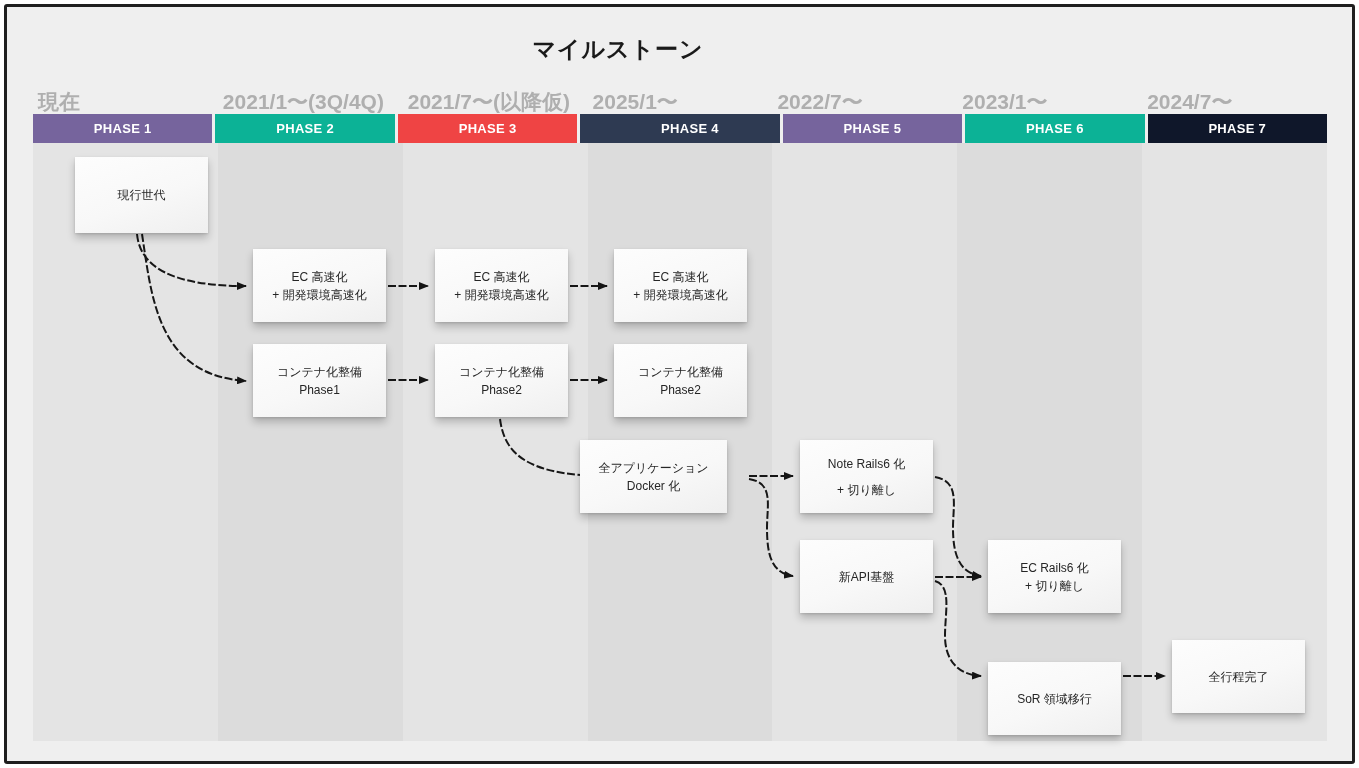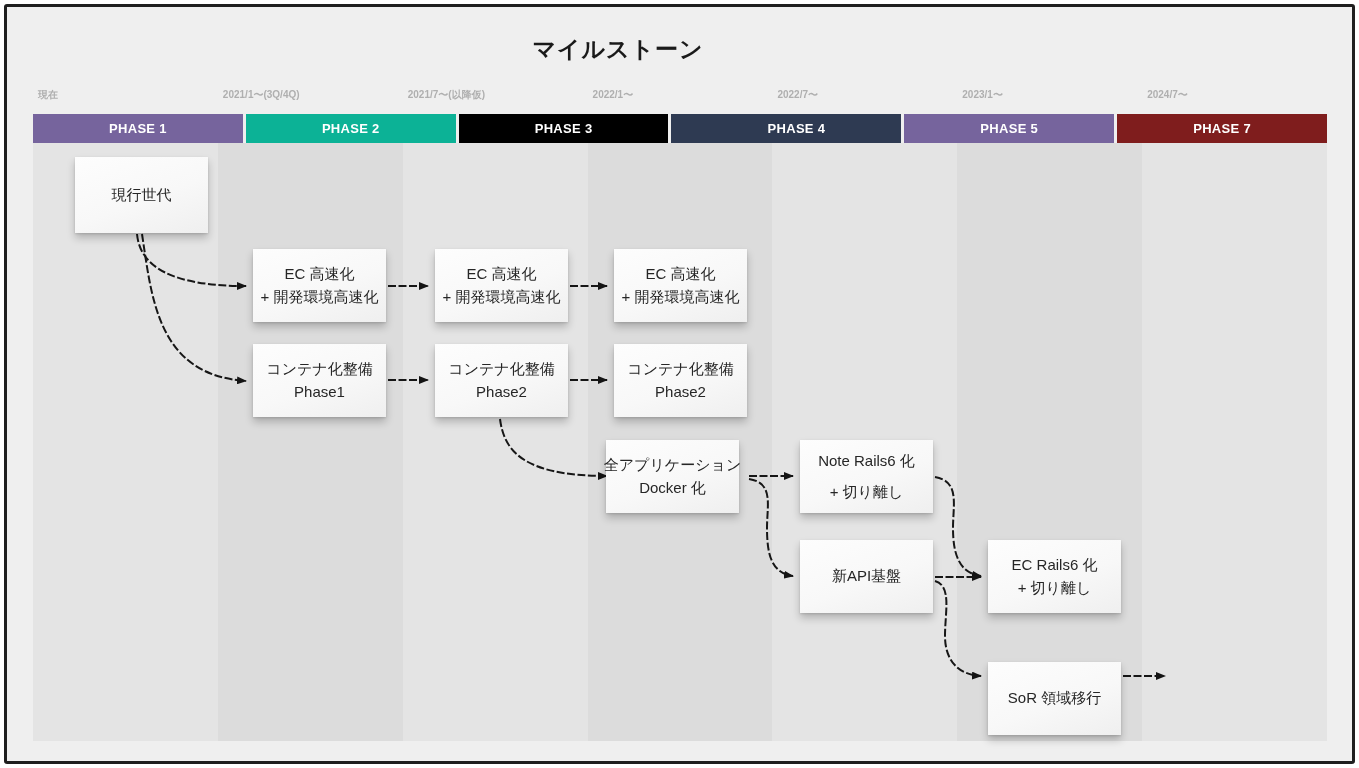--- a/index.html
+++ b/index.html
@@ -22,21 +22,21 @@
     text-align: center;
     font-size: 23px; font-weight: 700; color: #1a1a1a;
     letter-spacing: 1px;
   }
   .dates-row {
     position: absolute; left: 33px; top: 88px; width: 1294px; height: 20px;
     display: flex;
   }
   .date-cell {
     flex: 1 1 0;
-    font-size: 10px; font-weight: 700; color: #afafaf;
+    font-size: 21px; font-weight: 700; color: #afafaf;
     padding-left: 5px;
     white-space: nowrap;
     overflow: visible;
   }
   .phase-row {
     position: absolute; left: 33px; top: 114px; width: 1294px; height: 29px;
     display: flex; gap: 3px; text-align: center;
   }
   .phase-header {
     flex: 1 1 0;
@@ -63,50 +63,51 @@
     pointer-events: stroke;
   }
   .note {
     position: absolute;
     z-index: 3;
     display: flex; flex-direction: column;
     align-items: center; justify-content: center;
     text-align: center;
     background: linear-gradient(160deg, #fdfdfd 0%, #f8f8f8 55%, #efefef 100%);
     box-shadow: 0 5px 8px rgba(0,0,0,0.22), 0 1px 2px rgba(0,0,0,0.12);
-    font-size: 15px; color: #262626; line-height: 1.5;
+    font-size: 12px; color: #262626; line-height: 1.5;
     cursor: default;
   }
   .note-line { white-space: nowrap; }
 </style>
 </head>
 <body>
 
 <div class="frame"></div>
 
 <div class="board">
   <div class="title">マイルストーン</div>
 
   <div class="dates-row">
       <div class="date-cell">現在</div>
       <div class="date-cell">2021/1〜(3Q/4Q)</div>
       <div class="date-cell">2021/7〜(以降仮)</div>
-      <div class="date-cell">2022/1〜</div>
+      <div class="date-cell">2025/1〜</div>
       <div class="date-cell">2022/7〜</div>
       <div class="date-cell">2023/1〜</div>
       <div class="date-cell">2024/7〜</div>
     </div>
 
   <div class="phase-row">
       <div class="phase-header" style="background: rgb(118, 100, 157);">PHASE 1</div>
       <div class="phase-header" style="background: rgb(12, 178, 150);">PHASE 2</div>
-      <div class="phase-header" style="background: #000000;">PHASE 3</div>
+      <div class="phase-header" style="background: #ef4444;">PHASE 3</div>
       <div class="phase-header" style="background: rgb(46, 58, 82); padding-left: 20px;">PHASE 4</div>
       <div class="phase-header" style="background: rgb(118, 100, 157);">PHASE 5</div>
-      <div class="phase-header" style="background: #7f1d1d;">PHASE 7</div>
+      <div class="phase-header" style="background: rgb(12, 178, 150);">PHASE 6</div>
+      <div class="phase-header" style="background: #0f172a;">PHASE 7</div>
     </div>
 
   <div class="columns-row">
       <div class="phase-column" style="background: rgb(228, 228, 228);"></div>
       <div class="phase-column" style="background: rgb(220, 220, 220);"></div>
       <div class="phase-column" style="background: rgb(228, 228, 228);"></div>
       <div class="phase-column" style="background: rgb(220, 220, 220);"></div>
       <div class="phase-column" style="background: rgb(228, 228, 228);"></div>
       <div class="phase-column" style="background: rgb(220, 220, 220);"></div>
       <div class="phase-column" style="background: rgb(228, 228, 228);"></div>
@@ -154,31 +155,34 @@
       <div class="note-line">Phase1</div>
     </div>
     <div class="note" style="left: 435px; top: 344px; width: 133px; height: 73px;">
       <div class="note-line">コンテナ化整備</div>
       <div class="note-line">Phase2</div>
     </div>
     <div class="note" style="left: 614px; top: 344px; width: 133px; height: 73px;">
       <div class="note-line">コンテナ化整備</div>
       <div class="note-line">Phase2</div>
     </div>
-    <div class="note" style="left: 606px; top: 440px; width: 133px; height: 73px;">
+    <div class="note" style="left: 580px; top: 440px; width: 147px; height: 73px;">
       <div class="note-line">全アプリケーション</div>
       <div class="note-line">Docker 化</div>
     </div>
     <div class="note" style="left: 800px; top: 440px; width: 133px; height: 73px; gap: 8px;">
       <div class="note-line">Note Rails6 化</div>
       <div class="note-line">+ 切り離し</div>
     </div>
     <div class="note" style="left: 800px; top: 540px; width: 133px; height: 73px;">
       <div class="note-line">新API基盤</div>
     </div>
     <div class="note" style="left: 988px; top: 540px; width: 133px; height: 73px;">
       <div class="note-line">EC Rails6 化</div>
       <div class="note-line">+ 切り離し</div>
     </div>
     <div class="note" style="left: 988px; top: 640px; width: 133px; height: 73px; margin-top: 22px;">
       <div class="note-line">SoR 領域移行</div>
     </div>
+    <div class="note" style="left: 1172px; top: 640px; width: 133px; height: 73px;">
+      <div class="note-line">全行程完了</div>
+    </div>
   </div>
 
 </body></html>

